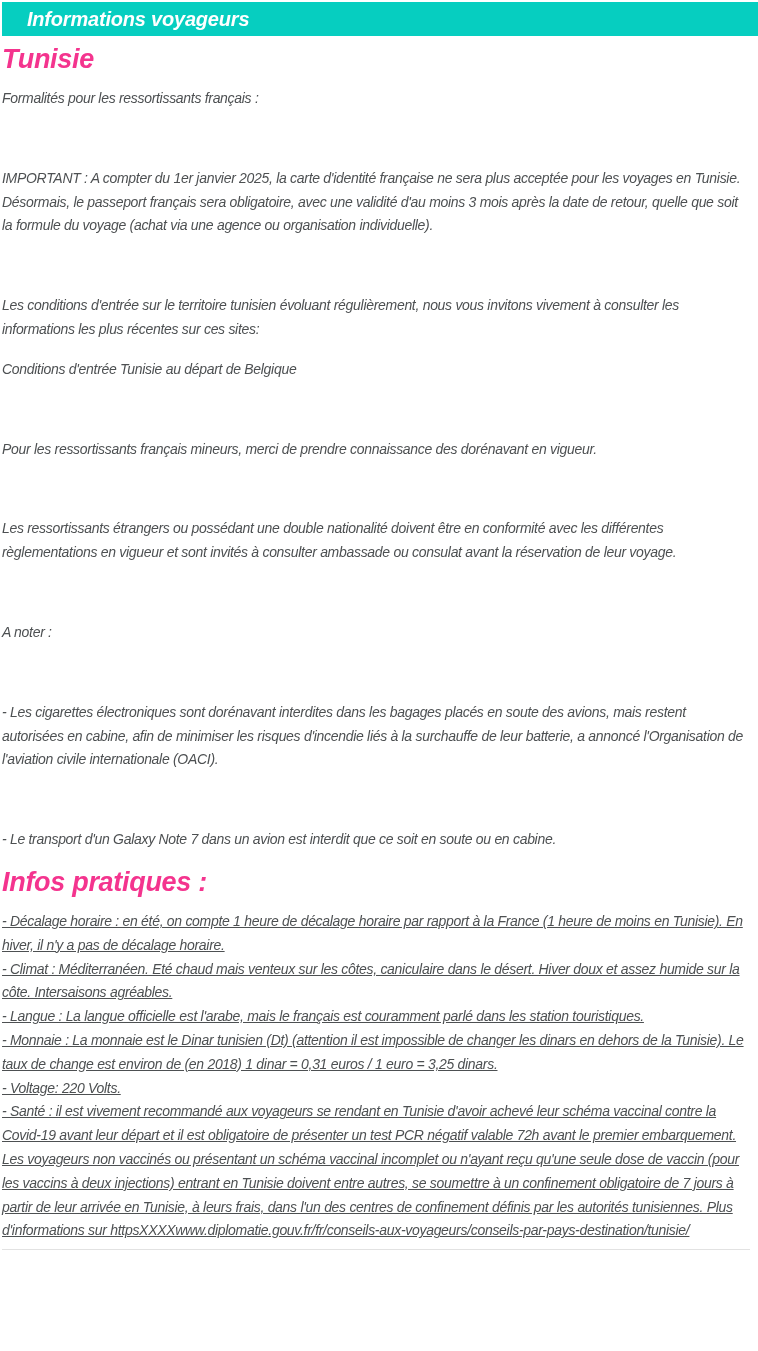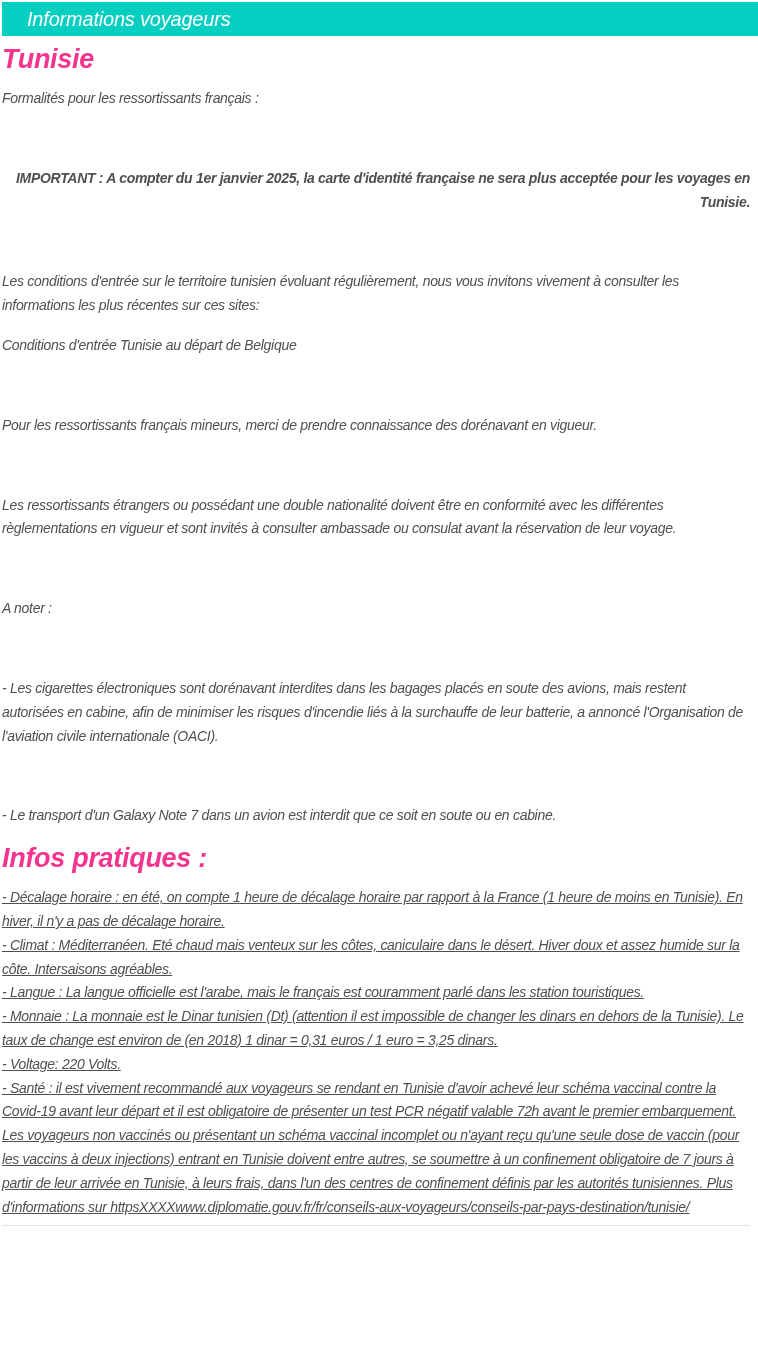--- a/index.html
+++ b/index.html
@@ -10,45 +10,45 @@
     color: #4d5052;
   }
   .topbar {
     margin: 2px 0 9px 2px;
     height: 34px;
     background: #06CEC0;
     display: flex;
     align-items: center;
   }
   .topbar h1 {
-    margin: 0;
-    padding-left: 25px;
+    margin: 12px;
+    padding-left: 13px;
     font-size: 20px;
     line-height: 34px;
-    font-weight: normal;
+    font-weight: bold;
     color: #ffffff;
     letter-spacing: -0.2px;
   }
   .content {
     padding: 0 8px 0 2px;
     font-size: 14px;
     line-height: 23.8px;
     letter-spacing: -0.3px;
   }
   h2.section {
     color: #F4348E;
     font-size: 27px;
     line-height: 29px;
     font-weight: bold;
     margin: 0 0 13px 0;
     letter-spacing: -0.3px;
   }
   .p { margin: 0 4px 16px 0; }
   .spacer { height: 24px; margin: 0 0 16px 0; }
-  .bold-block { margin: 0 0 16px 0; font-weight: bold; text-align: right; }
+  .bold-block { margin: 0 0 16px 0; font-weight: normal; }
   .bold-block p { margin: 0; }
   .infos .item { margin: 0; text-decoration: underline; }
   .bottom-rule {
     border-top: 1px solid #e2e2e2;
     margin: 6px 0 4px 0;
     height: 0;
   }
 </style>
 </head>
 <body>
@@ -60,20 +60,21 @@
 <main class="content">
 
   <h2 class="section">Tunisie</h2>
 
   <p class="p">Formalités pour les ressortissants français :</p>
 
   <div class="spacer"></div>
 
   <div class="bold-block">
     <p>IMPORTANT : A compter du 1er janvier 2025, la carte d'identité française ne sera plus acceptée pour les voyages en Tunisie.</p>
+    <p>Désormais, le passeport français sera obligatoire, avec une validité d'au moins 3 mois après la date de retour, quelle que soit la formule du voyage (achat via une agence ou organisation individuelle).</p>
   </div>
 
   <div class="spacer"></div>
 
   <p class="p">Les conditions d'entrée sur le territoire tunisien évoluant régulièrement, nous vous invitons vivement à consulter les informations les plus récentes sur ces sites:</p>
 
 
   <p class="p">Conditions d'entrée Tunisie au départ de Belgique</p>
 
   <div class="spacer"></div>

